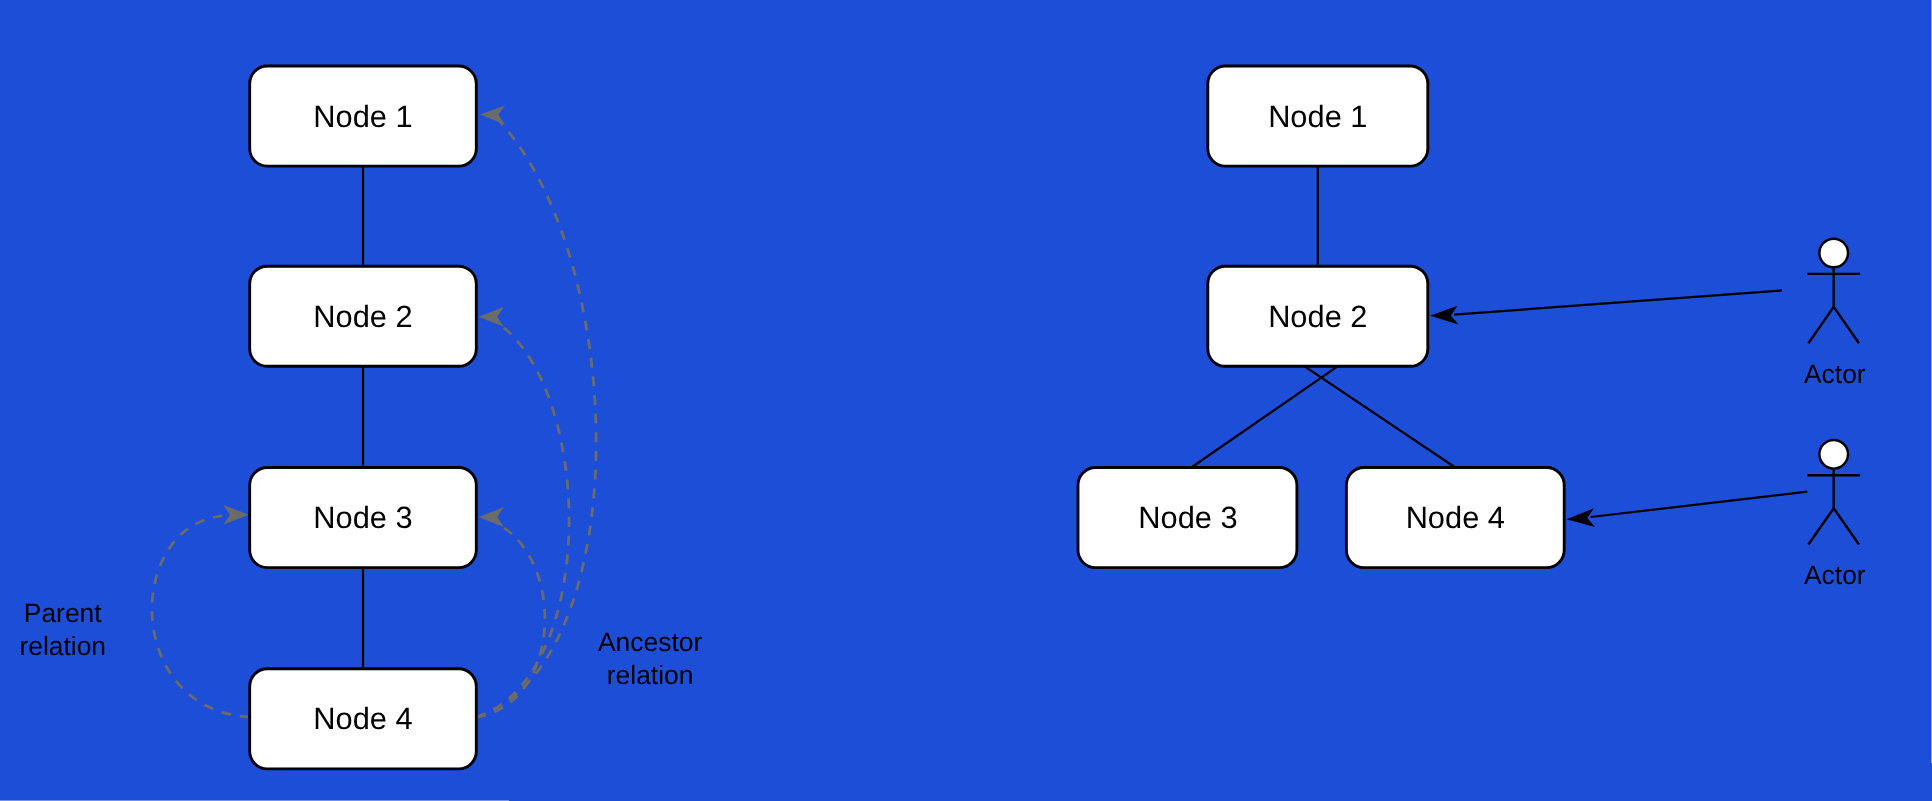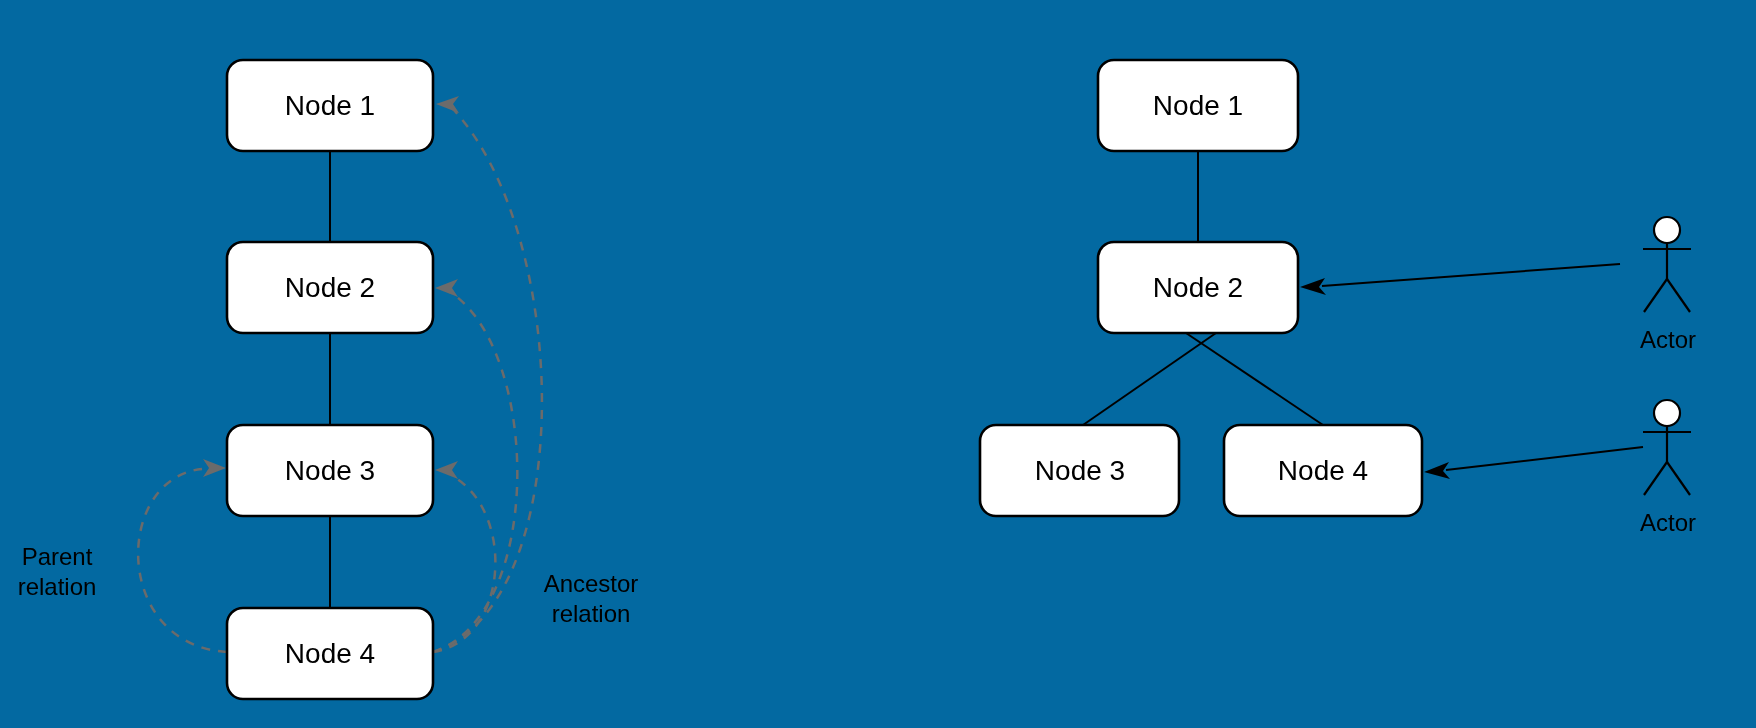--- a/index.html
+++ b/index.html
@@ -4,21 +4,21 @@
 <style>
   html, body {
     margin: 0;
     padding: 0;
     background: #ffffff;
   }
   .stage {
     position: relative;
     width: 1756px;
     height: 728px;
-    background: #0369a1;
+    background: #1d4ed8;
     overflow: hidden;
   }
   svg { display: block; }
   .node-box {
     fill: #ffffff;
     stroke: #000000;
     stroke-width: 2.6;
   }
   .edge {
     stroke: #000000;

